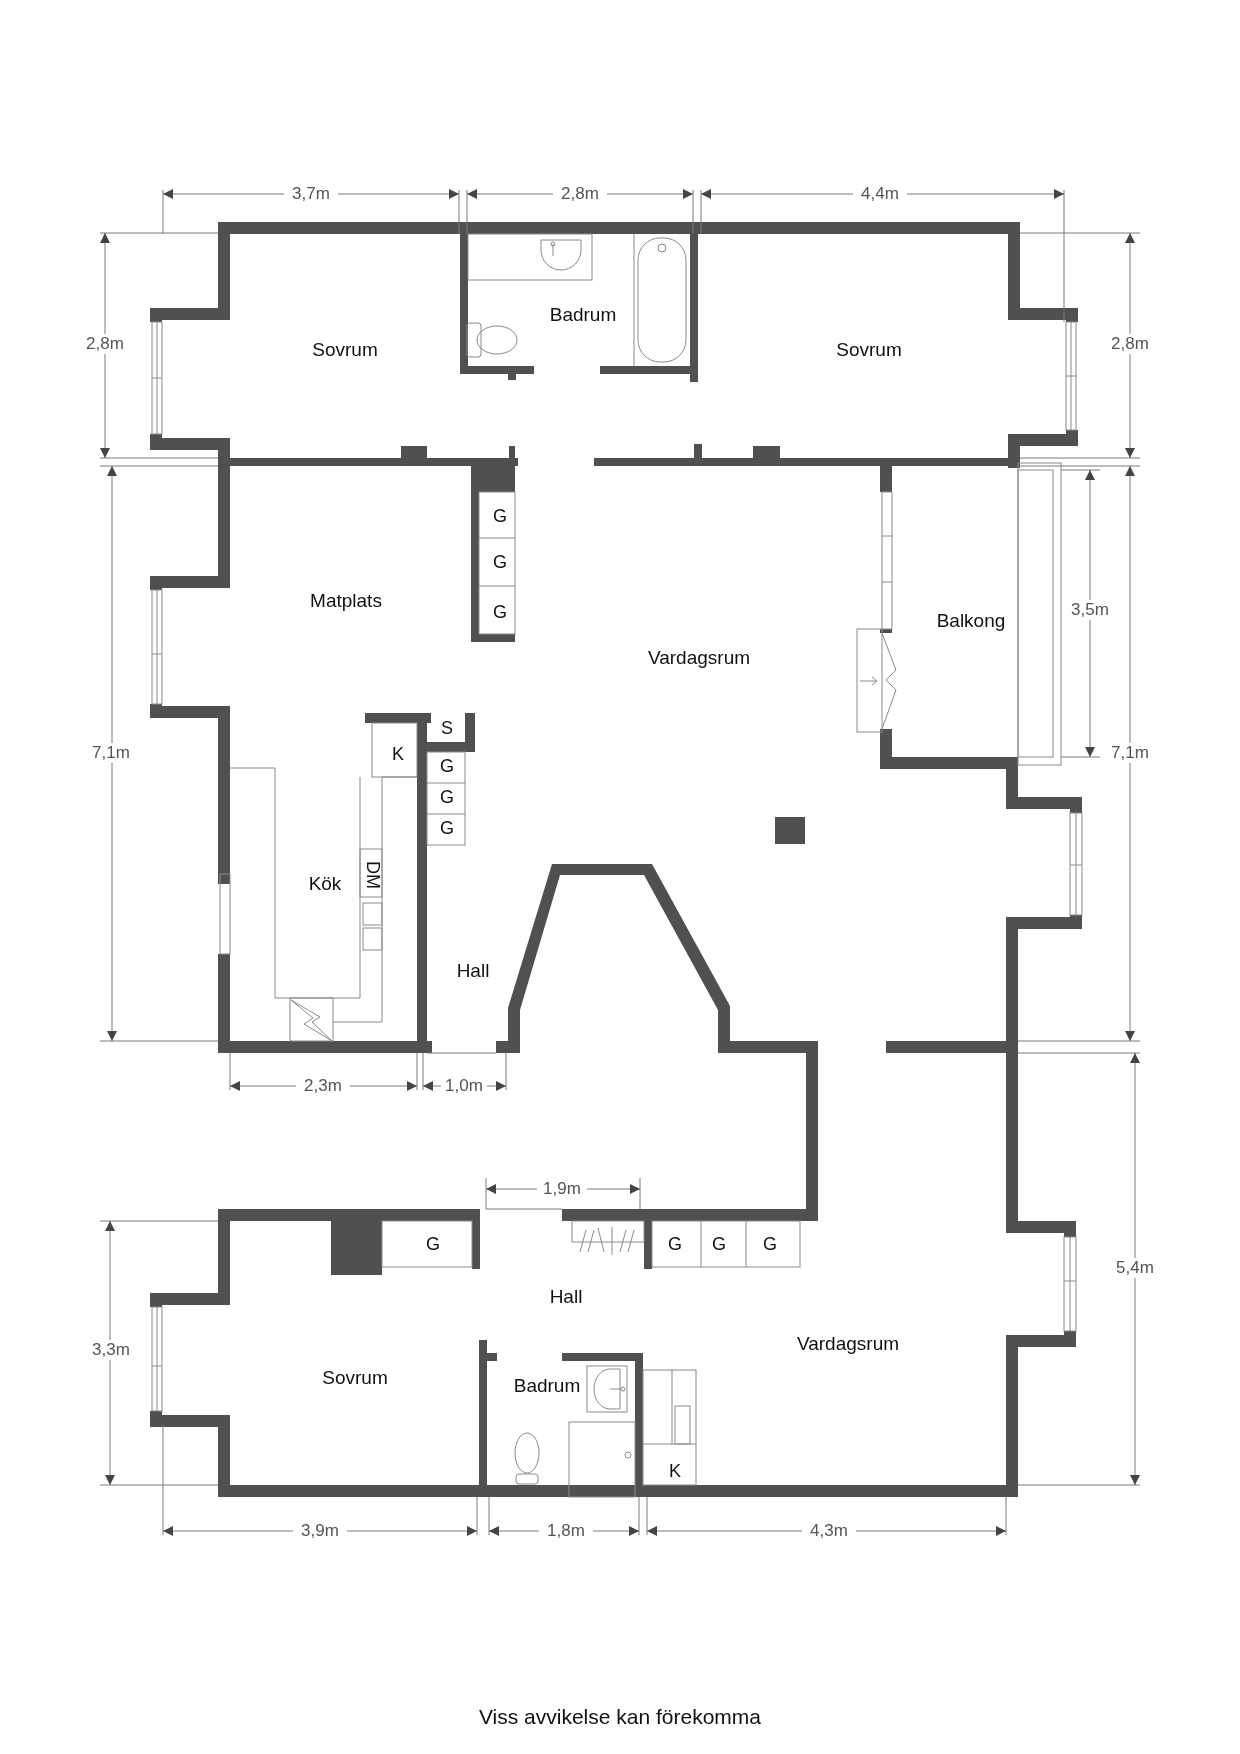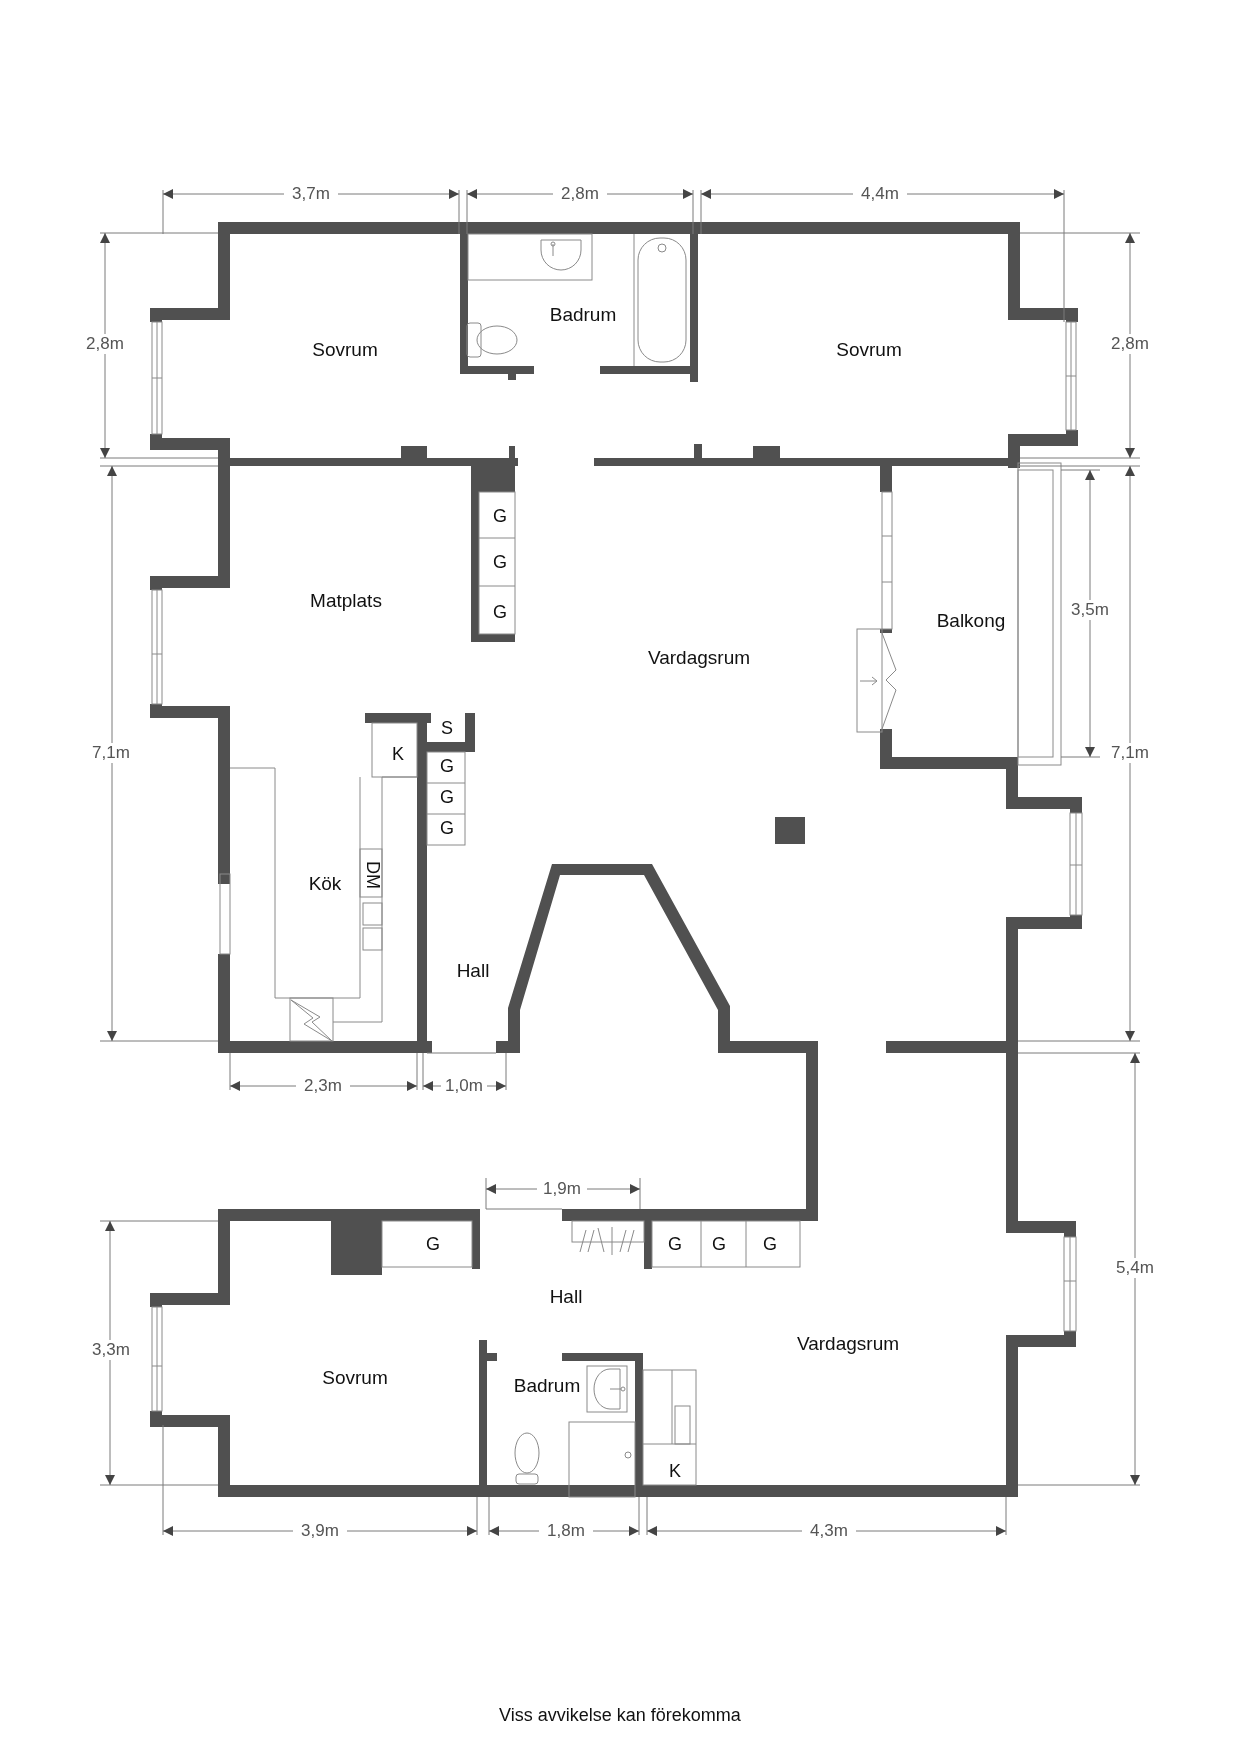--- a/index.html
+++ b/index.html
@@ -8,21 +8,21 @@
   #plan { position: absolute; left: 0; top: 0; }
   .wall { fill: #505050; }
   .thin { fill: none; stroke: #8a8a8a; stroke-width: 1; }
   .dim  { fill: none; stroke: #7a7a7a; stroke-width: 1; }
   .arrow { fill: #444; }
   .room { font-size: 19px; fill: #111; text-anchor: middle; dominant-baseline: middle; }
   .dimtxt { font-size: 17px; fill: #555; text-anchor: middle; dominant-baseline: middle; }
   .fix { font-size: 18px; fill: #111; text-anchor: middle; dominant-baseline: middle; }
   .dimbg { fill: #fff; }
   #footer { position: absolute; left: 0; width: 1240px; top: 1705px; text-align: center;
-            font-size: 18px; color: #111; }
+            font-size: 21px; color: #111; }
 </style>
 </head>
 <body>
 
 <svg id="plan" width="1240" height="1754" viewBox="0 0 1240 1754" xmlns="http://www.w3.org/2000/svg">
   <defs>
     <marker id="ah" viewBox="0 0 10 10" refX="10" refY="5" markerWidth="14" markerHeight="10" orient="auto-start-reverse" markerUnits="userSpaceOnUse">
       <path d="M0,0 L10,5 L0,10 z" class="arrow"></path>
     </marker>
   </defs>

